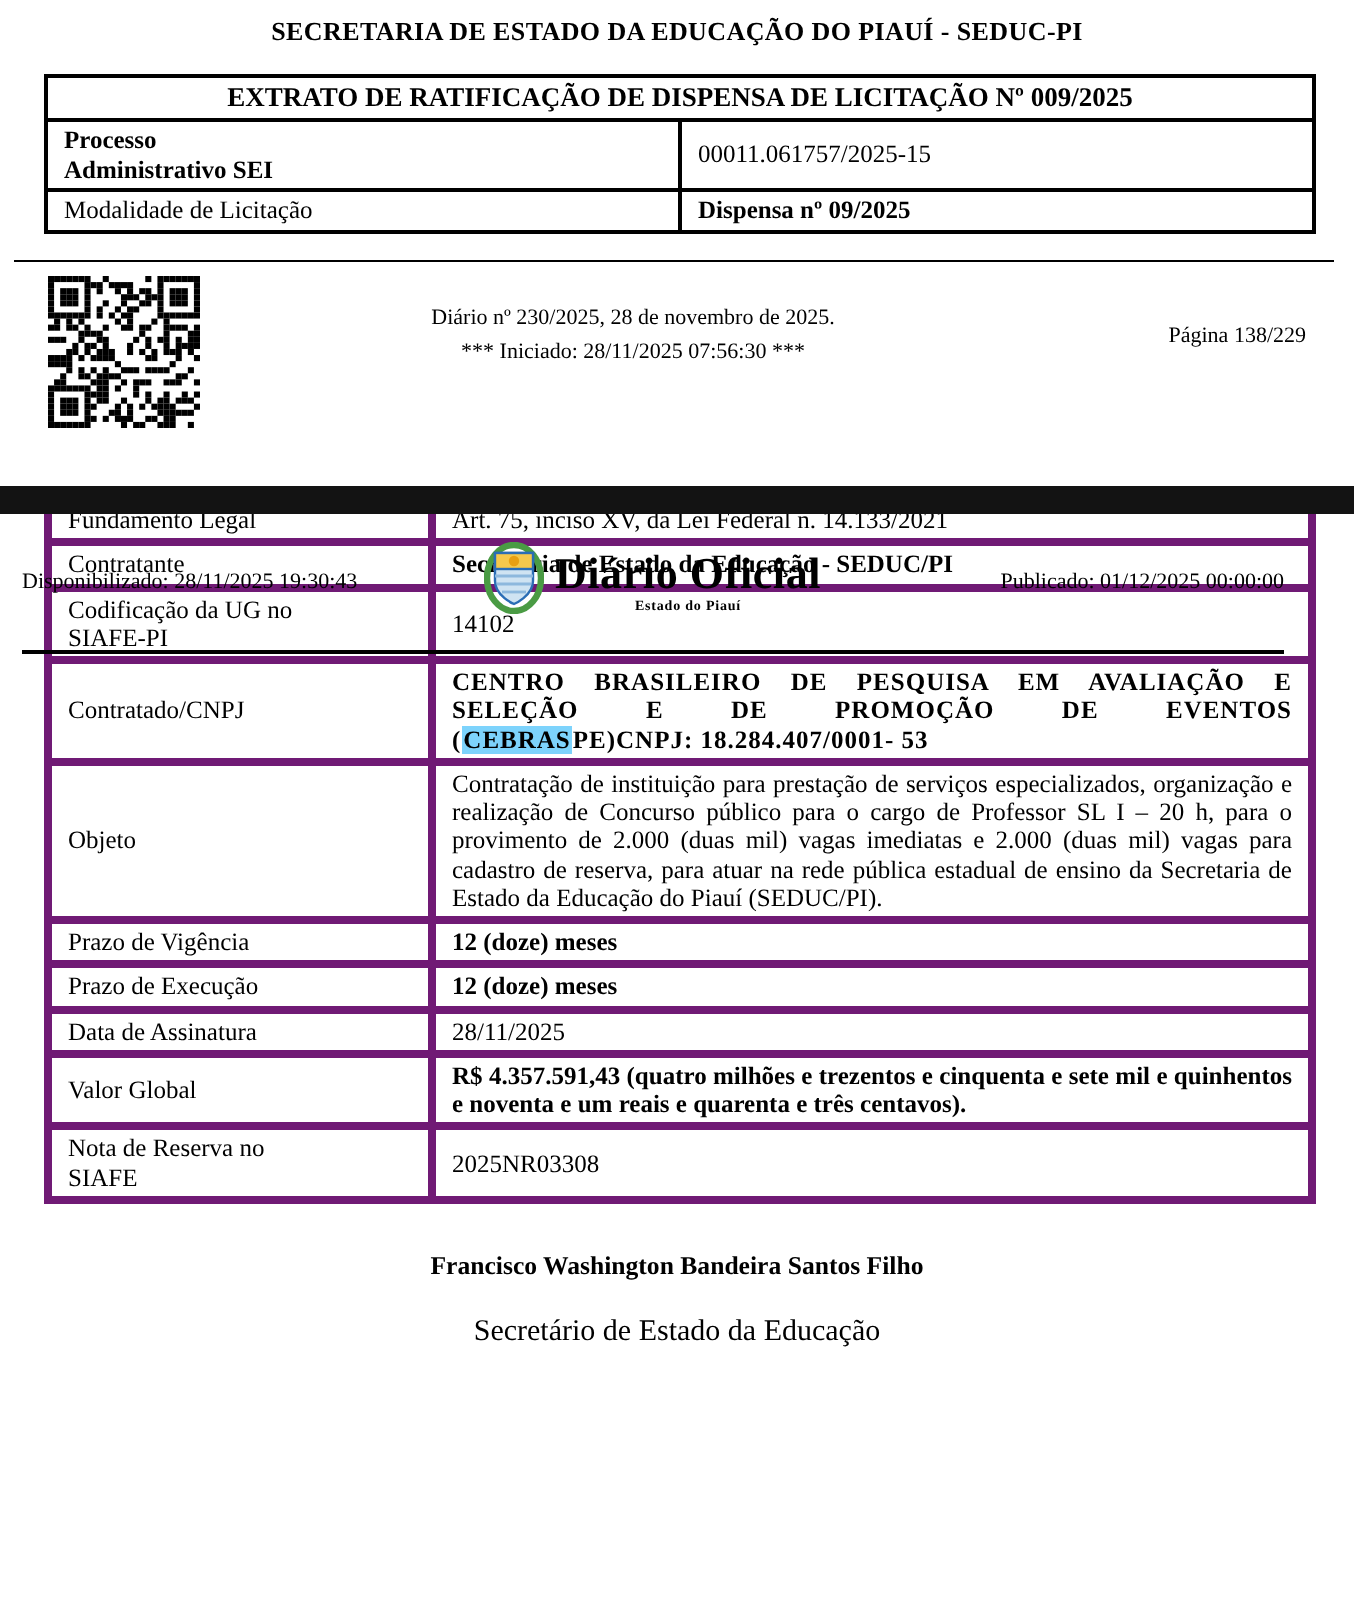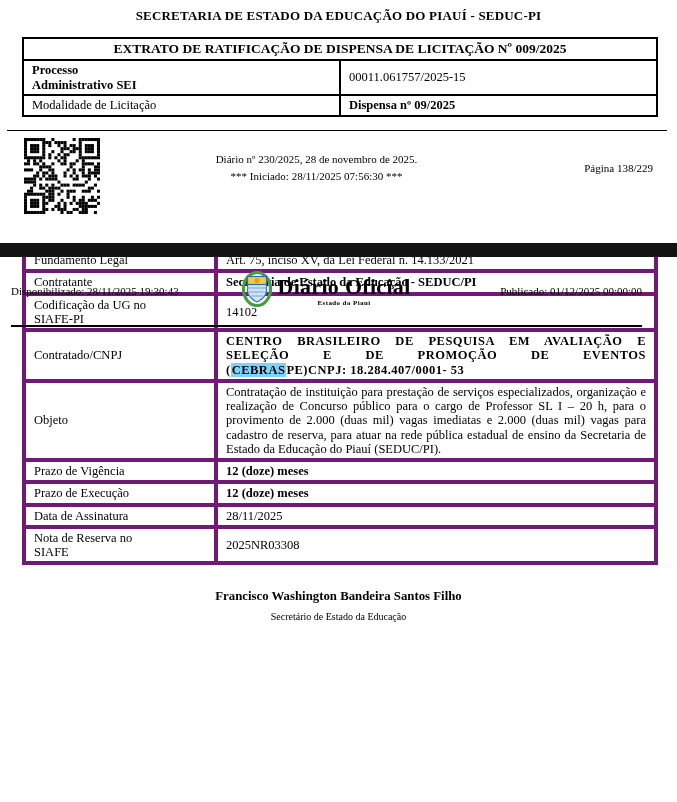--- a/index.html
+++ b/index.html
@@ -37,21 +37,21 @@
   .logo-title{font-weight:bold;font-size:22px;letter-spacing:.3px;}
   .logo-sub{font-size:7px;font-weight:bold;letter-spacing:.4px;margin-top:2px;font-family:Liberation Serif, serif;}
   .details{margin:33px 0 0 22px;width:636px;border:2px solid #000;}
   .details td{border:4px solid #701a75;vertical-align:middle;padding:2px 8px;line-height:1.14;}
   .details td.lab{width:172px;}
   .jus{text-align:justify;margin-left:30px;}
   .jline{text-align:justify;text-align-last:justify;}
   .caps{letter-spacing:.5px;}
   .hl{padding:0 1px;}
   .sig-name{margin-top:24px;text-align:center;font-weight:bold;font-size:12.8px;}
-  .sig-role{margin-top:7px;text-align:center;font-size:10px;}
+  .sig-role{margin-top:17px;text-align:center;font-size:15px;}
 </style>
 </head>
 <body>
 
 <div class="doc-title">SECRETARIA DE ESTADO DA EDUCAÇÃO DO PIAUÍ - SEDUC-PI</div>
 
 <table class="box-table">
   <tbody>
       <tr>
     <td colspan="2" class="ttl">EXTRATO DE RATIFICAÇÃO DE DISPENSA DE LICITAÇÃO Nº 009/2025</td>
@@ -445,20 +445,24 @@
   </tr>
   <tr>
     <td class="lab">Prazo de Execução</td>
     <td class="bold">12 (doze) meses</td>
   </tr>
   <tr>
     <td class="lab">Data de Assinatura</td>
     <td>28/11/2025</td>
   </tr>
   <tr>
+    <td class="lab">Valor Global</td>
+    <td class="bold jus">R$ 4.357.591,43 (quatro milhões e trezentos e cinquenta e sete mil e quinhentos e noventa e um reais e quarenta e três centavos).</td>
+  </tr>
+  <tr>
     <td class="lab">
       <div class="narrow">Nota de Reserva no SIAFE</div>
     </td>
     <td>2025NR03308</td>
   </tr>
 </tbody>
   </table>
 
 <div class="sig-name">Francisco Washington Bandeira Santos Filho</div>
 <div class="sig-role">Secretário de Estado da Educação</div>

